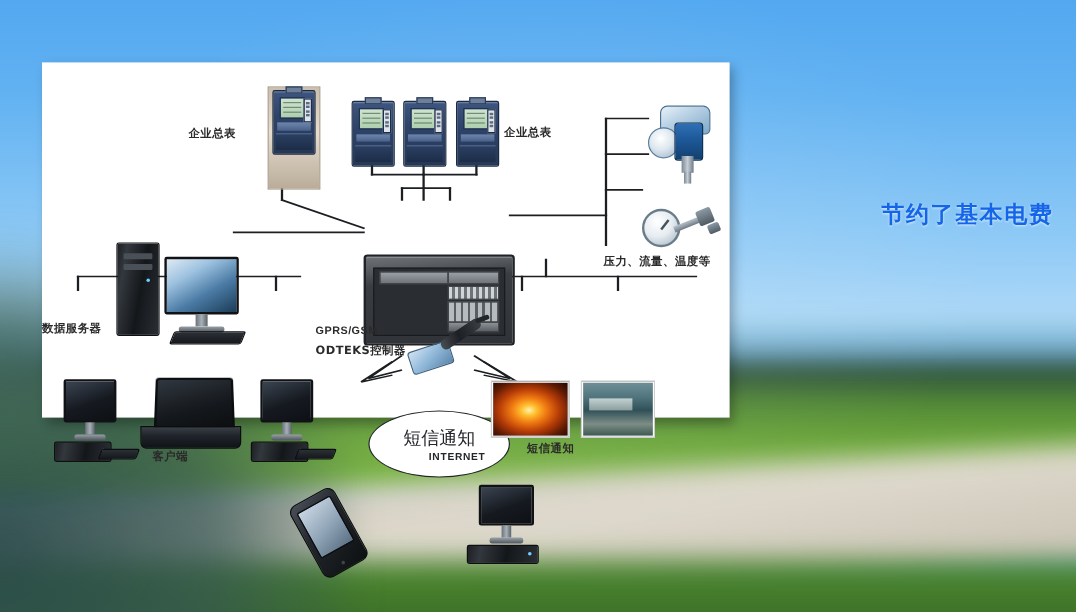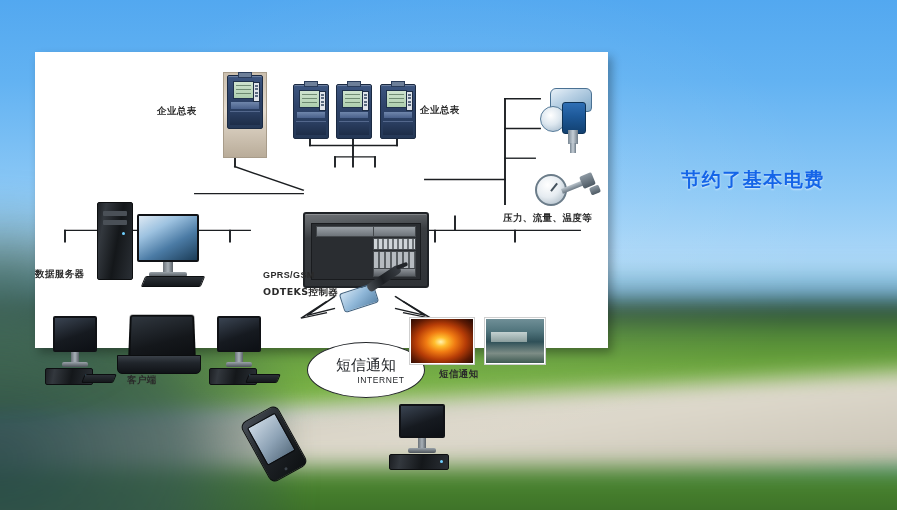--- a/index.html
+++ b/index.html
@@ -217,21 +217,21 @@
     background:#23262a;border-radius:3px;transform:rotate(14deg);
   }
 
   
   #cloud{
     position:absolute;border:1.6px solid #23262a;border-radius:50%;
     display:flex;flex-direction:column;align-items:center;justify-content:center;
     background:#fff;
   }
   #cloud .t1{font-family:"DejaVu Sans",sans-serif;font-size:15px;font-weight:400;color:#23262a;}
-  #cloud .t2{font-family:"Liberation Sans",sans-serif;font-size:8.5px;font-weight:400;color:#23262a;letter-spacing:.6px;padding-left:30px;}
+  #cloud .t2{font-family:"Liberation Sans",sans-serif;font-size:8.5px;font-weight:700;color:#23262a;letter-spacing:.6px;padding-left:30px;}
 
   
   .photo{position:absolute;border:1px solid #ffffff;box-shadow:0 0 0 1px #cfcfcf;}
   .photo.furnace{
     background:
       radial-gradient(ellipse at 48% 52%,#fff3b0 0%,#ffbe2e 14%,#f07a12 32%,#b63c07 55%,#5d1a04 78%,#200903 100%),
       #160602;
   }
   .photo.machine{
     background:
@@ -306,20 +306,21 @@
     font-size:30px;font-weight:700;color:#1565e8;letter-spacing:2px;
     text-shadow:0 1px 2px rgba(255,255,255,.75);
     line-height:1.1;
   }
   #copy .sub{
     margin-top:22px;
     font-family:"DejaVu Sans","Liberation Sans",sans-serif;
     font-size:19px;font-weight:700;color:#1565e8;letter-spacing:1.5px;
     line-height:1.85;
     text-shadow:0 1px 2px rgba(255,255,255,.7);
+    text-align:right;
   }
 </style>
 </head>
 <body>
 
 <div id="backdrop">
   <div class="bg-layer">
     <div class="bg-sky"></div>
     <div class="bg-water"></div>
     <div class="bg-farbank"></div>

